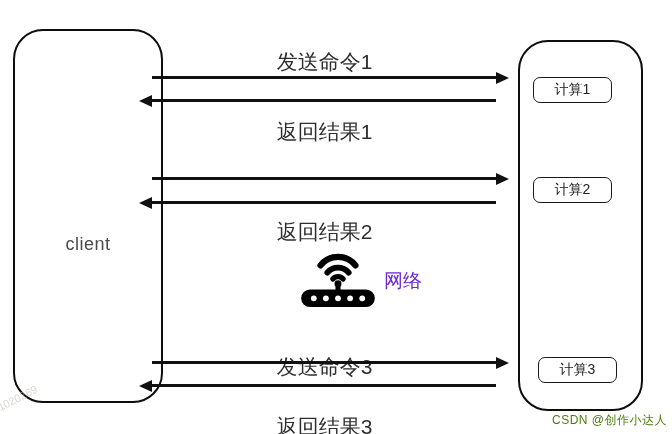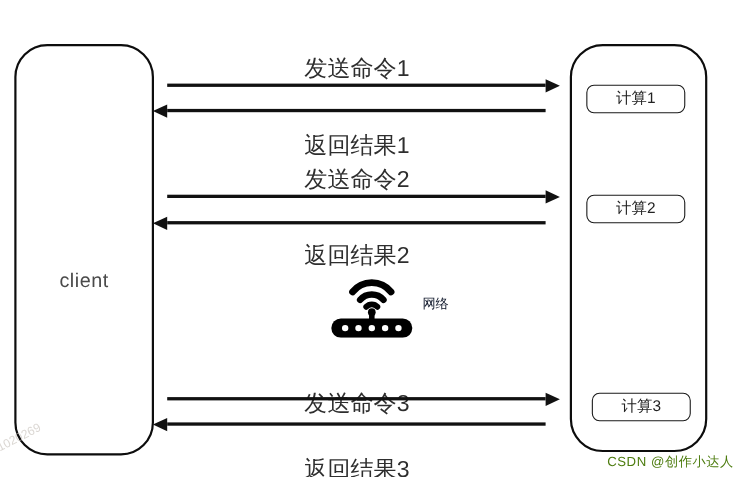--- a/index.html
+++ b/index.html
@@ -13,41 +13,41 @@
   }
 
   
   .node-box {
     position: absolute;
     border: 2.5px solid #0d0d0d;
     border-radius: 30px;
     background: #ffffff;
     box-sizing: border-box;
   }
-  #client-box  { left: 13px;  top: 40px; width: 127px; height: 374px; }
+  #client-box  { left: 13px;  top: 29px; width: 150px; height: 374px; }
   #server-box  { left: 518px; top: 40px; width: 125px; height: 371px; }
 
   #client-label {
     position: absolute;
     left: 0; top: 203px;
     width: 100%;
     text-align: center;
     font-size: 18px;
     letter-spacing: 0.5px;
     color: #4a4a4a;
   }
 
   
   .compute-box {
     position: absolute;
     border: 1.5px solid #1a1a1a;
     border-radius: 7px;
     background: #ffffff;
     box-sizing: border-box;
-    width: 90px;
+    width: 79px;
     height: 26px;
     display: flex;
     align-items: center;
     justify-content: center;
     font-size: 14px;
     color: #222222;
   }
   #compute-1 { left: 533px; top: 77px;  }
   #compute-2 { left: 533px; top: 177px; }
   #compute-3 { left: 538px; top: 357px; }
@@ -109,22 +109,22 @@
     position: absolute;
     left: 299px;
     top: 245px;
     width: 78px;
     height: 62px;
   }
   #network-label {
     position: absolute;
     left: 384px;
     top: 268px;
-    font-size: 12px;
-    color: #0f172a;
+    font-size: 19px;
+    color: #6d28d9;
   }
 
   
   #watermark-bottom-right {
     position: absolute;
     right: 5px;
     top: 412px;
     font-size: 12px;
     color: #4d7c0f;
     letter-spacing: 0.5px;
@@ -156,21 +156,20 @@
   </div>
   <div id="compute-3" class="compute-box">
     <span>计算3</span>
   </div>
 
   <div id="label-send-1" class="msg-label">发送命令1</div>
   <div id="arrow-send-1" class="arrow to-right"></div>
   <div id="arrow-reply-1" class="arrow to-left"></div>
   <div id="label-reply-1" class="msg-label">返回结果1</div>
 
-  <div id="label-send-2" class="msg-label">发送命令2</div>
   <div id="arrow-send-2" class="arrow to-right"></div>
   <div id="arrow-reply-2" class="arrow to-left"></div>
   <div id="label-reply-2" class="msg-label">返回结果2</div>
 
   <svg id="network-icon" viewBox="0 0 80 64" aria-hidden="true">
     <path d="M22 21 A23 23 0 0 1 58 21" stroke="#000" stroke-width="6.5" fill="none" stroke-linecap="round"></path>
     <path d="M29 28.5 A14.5 14.5 0 0 1 51 28.5" stroke="#000" stroke-width="6" fill="none" stroke-linecap="round"></path>
     <path d="M34.8 35 A7 7 0 0 1 45.2 35" stroke="#000" stroke-width="5.5" fill="none" stroke-linecap="round"></path>
     <circle cx="40" cy="40" r="3.6" fill="#000"></circle>
     <rect x="37.4" y="40" width="5.2" height="9" fill="#000"></rect>

